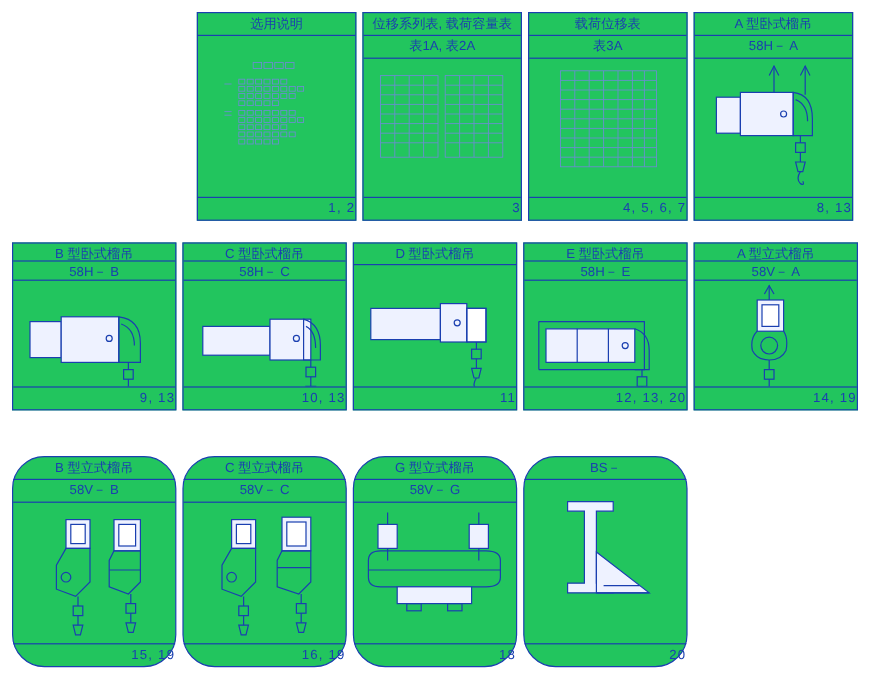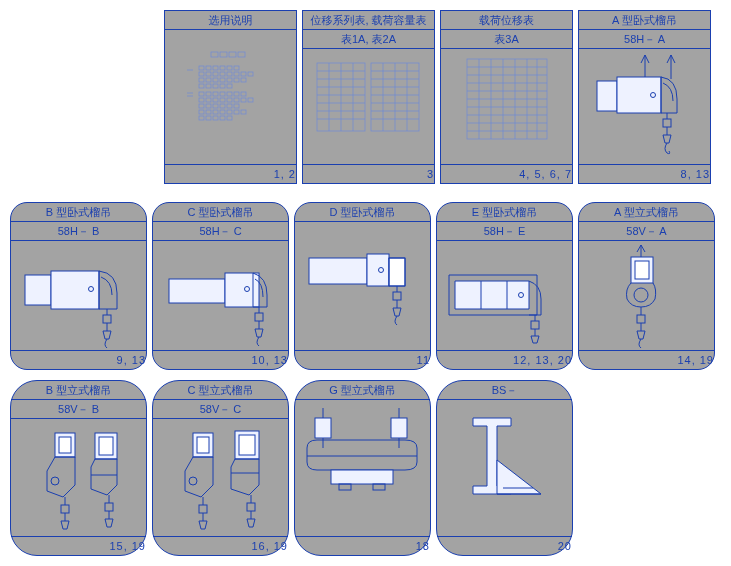--- a/index.html
+++ b/index.html
@@ -25,30 +25,30 @@
     position: absolute;
     display: flex;
   }
   .row-1 { left: 164px; top: 10px; }
   .row-2 { left: 10px; top: 202px; }
   .row-3 { left: 10px; top: 380px; }
 
   .card {
     box-sizing: border-box;
     border: 1px solid #1a3fb0;
-    background: #a3a3a3;
+    background: #22c55e;
     display: flex;
     flex-direction: column;
     margin-right: 5px;
     position: relative;
   }
   .card:last-child { margin-right: 0; }
 
   .card-r1 { width: 133px; height: 174px; }
-  .card-r2 { width: 137px; height: 168px; border-radius: 17px; }
+  .card-r2 { width: 137px; height: 140px; }
   .card-r3 { width: 137px; height: 176px; border-radius: 27px; }
 
   .hdr {
     box-sizing: border-box;
     text-align: center;
     color: #1a3fb0;
     font-size: 11px;
     line-height: 18px;
     height: 19px;
     border-bottom: 1px solid #1a3fb0;
@@ -431,20 +431,21 @@
               <path d="M94 100 L102 100 L100 108 L96 108 Z"></path>
             </g>
           </svg>
         </div>
         <div class="ftr">16, 19</div>
       </div>
 
 
       <div class="card card-r3">
         <div class="hdr">G 型立式榴吊</div>
+        <div class="hdr sub">58V－ G</div>
         <div class="body">
           <svg width="135" height="118" viewBox="0 0 135 118">
             <g class="dw">
               <rect class="dwf" x="20" y="18" width="16" height="20"></rect>
               <rect class="dwf" x="96" y="18" width="16" height="20"></rect>
               <path d="M12 48 Q12 40 22 40 L110 40 Q122 40 122 48 L122 62 Q122 70 110 70 L22 70 Q12 70 12 62 Z"></path>
               <line x1="12" y1="56" x2="122" y2="56"></line>
               <rect class="dwf" x="36" y="70" width="62" height="14"></rect>
               <rect x="44" y="84" width="12" height="6"></rect>
               <rect x="78" y="84" width="12" height="6"></rect>

